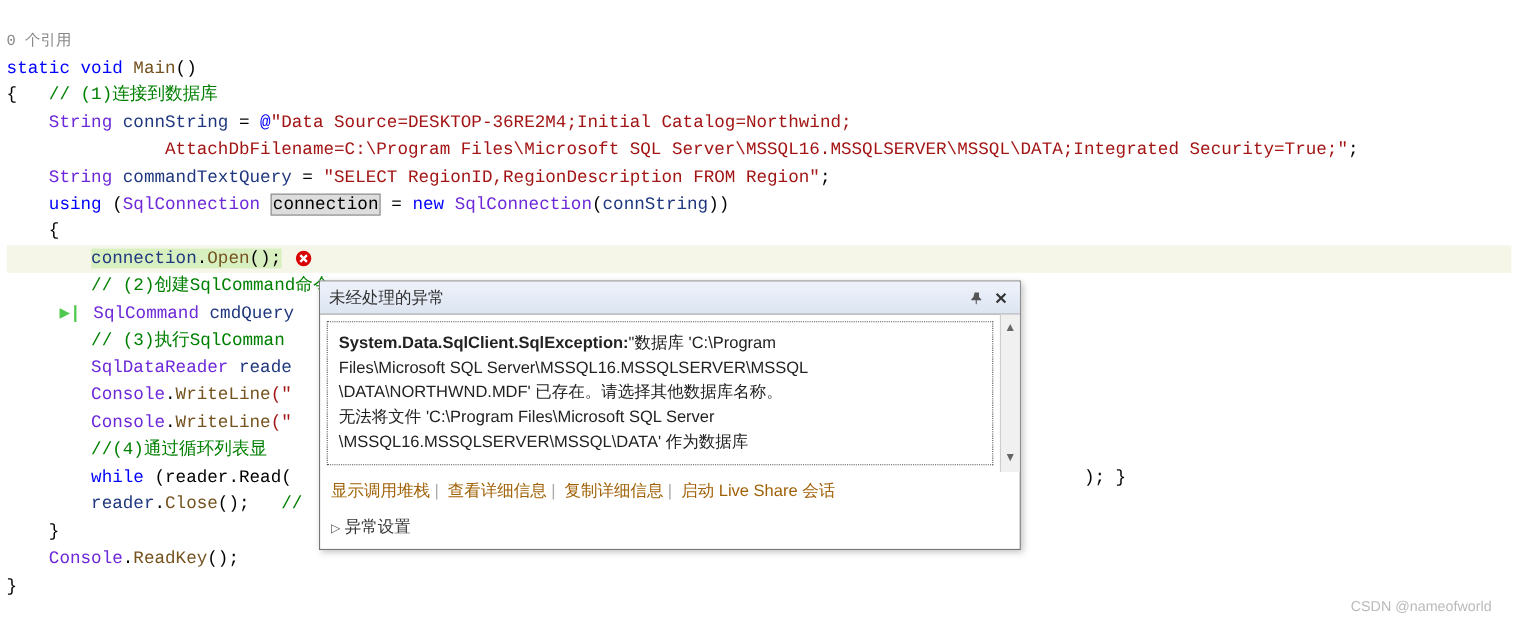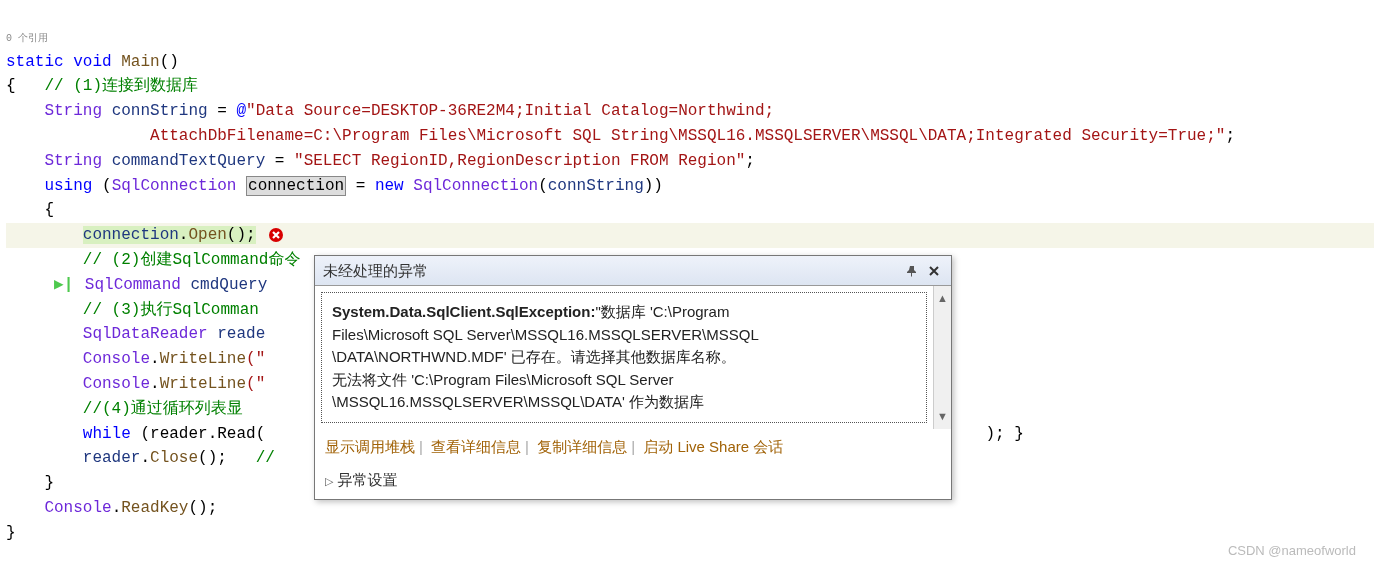--- a/index.html
+++ b/index.html
@@ -11,21 +11,21 @@
     height: 565px;
     position: relative;
     overflow: hidden;
     color: #000;
     line-height: 1.55;
   }
   .code-area {
     padding: 0 6px;
     white-space: pre;
   }
-  .refs { color: #888; font-size: 10px; }
+  .refs { color: #888; font-size: 14px; }
   .kw { color: #0000ff; }
   .type { color: #6d28d9; }
   .str { color: #a31515; }
   .comm { color: #008000; }
   .method { color: #74531f; text-align: center; }
   .ident { color: #1f377f; }
   .boxed { border: 1px solid #888; background: #ddd; padding: 0 1px; }
   .highlight-line {
     background: linear-gradient(#f5f5e8, #f5f5e8);
     display: inline-block;
@@ -47,21 +47,20 @@
   .tooltip {
     position: absolute;
     left: 290px;
     top: 255px;
     width: 638px;
     background: #fff;
     border: 1px solid #777;
     box-shadow: 2px 2px 6px rgba(0,0,0,0.25);
     font-family: 'Segoe UI', 'Microsoft YaHei', sans-serif;
     font-size: 15px;
-    margin-left: 24px;
   }
   .tooltip-header {
     background: linear-gradient(#eef2fa, #dde5f2);
     padding: 3px 8px;
     border-bottom: 1px solid #999;
     display: flex;
     align-items: center;
     color: #333;
   }
   .tooltip-header .title { flex: 1; }
@@ -125,21 +124,21 @@
   }
 </style>
 </head>
 <body>
 
 <div class="code-area">
 <span class="refs">0 个引用</span>
 <span><span class="kw">static</span> <span class="kw">void</span> <span class="method">Main</span><span>()</span></span>
 <span><span>{</span>   <span class="comm">// (1)连接到数据库</span></span>
 <span>    <span class="type">String</span> <span class="ident">connString</span><span> = </span><span class="kw">@</span><span class="str">"Data Source=DESKTOP-36RE2M4;Initial Catalog=Northwind;</span></span>
-<span>               <span class="str">AttachDbFilename=C:\Program Files\Microsoft SQL String\MSSQL16.MSSQLSERVER\MSSQL\DATA;Integrated Security=True;"</span><span>;</span></span>
+<span>               <span class="str">AttachDbFilename=C:\Program Files\Microsoft SQL Server\MSSQL16.MSSQLSERVER\MSSQL\DATA;Integrated Security=True;"</span><span>;</span></span>
 <span>    <span class="type">String</span> <span class="ident">commandTextQuery</span><span> = </span><span class="str">"SELECT RegionID,RegionDescription FROM Region"</span><span>;</span></span>
 <span>    <span class="kw">using</span> (<span class="type">SqlConnection</span> <span class="boxed">connection</span> = <span class="kw">new</span> <span class="type">SqlConnection</span>(<span class="ident">connString</span>))</span>
 <span>    <span>{</span></span>
 <span class="highlight-line">        <span class="exec-hl"><span class="ident">connection</span><span>.</span><span class="method">Open</span>();</span><span class="err-icon"><svg width="16" height="16" viewBox="0 0 16 16">
           <circle cx="8" cy="8" r="7" fill="#d80000"></circle>
           <path d="M5 5 L11 11 M11 5 L5 11" stroke="#fff" stroke-width="2.2"></path>
         </svg></span></span>
 <span>        <span class="comm">// (2)创建SqlCommand命令</span></span>
 <span>     <span class="arrow-icon">▶|</span> <span class="type">SqlCommand</span> <span class="ident">cmdQuery</span></span>
 <span>        <span class="comm">// (3)执行SqlComman</span></span>

